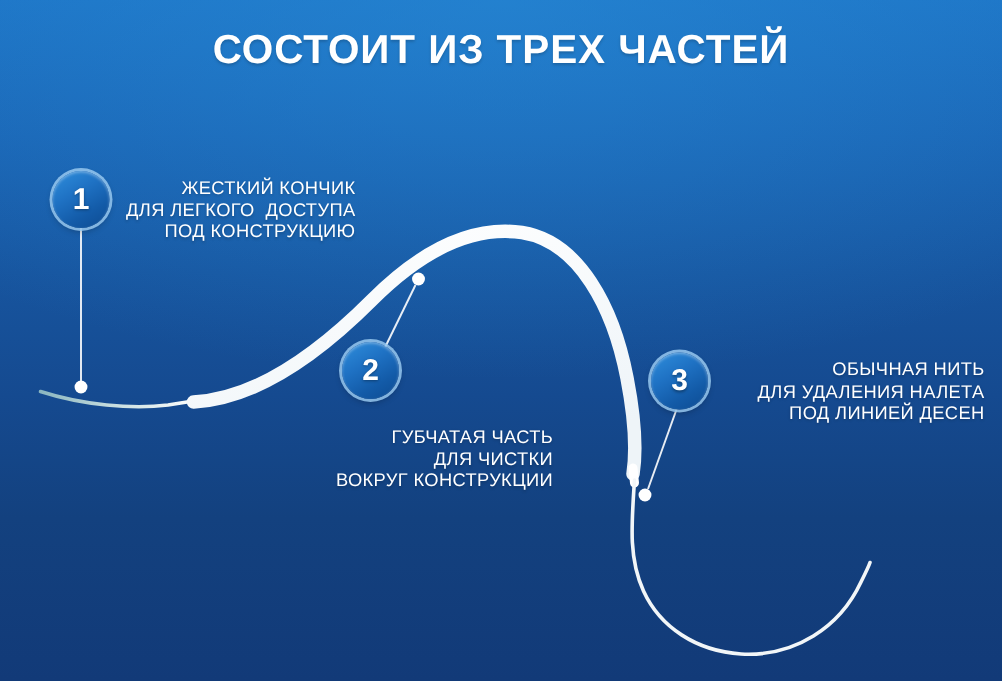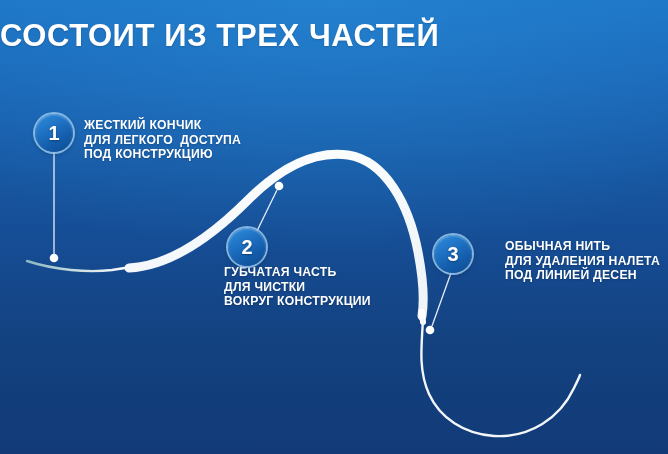--- a/index.html
+++ b/index.html
@@ -19,23 +19,23 @@
       linear-gradient(180deg, #1d73c5 0%, #1a64b4 20%, #17559f 40%, #154a90 58%, #13417f 76%, #123a78 100%);
     -webkit-font-smoothing: antialiased;
   }
 
   
   .title {
     position: absolute;
     left: 0;
     right: 0;
     top: 18px;
-    text-align: left;
+    text-align: center;
     color: #ffffff;
-    font-size: 31px;
+    font-size: 27px;
     font-weight: bold;
     letter-spacing: 0.6px;
     white-space: nowrap;
     text-shadow: 0 1px 2px rgba(0,0,0,0.18);
   }
 
   
   .floss-svg {
     position: absolute;
     left: 0;
@@ -69,26 +69,27 @@
     font-weight: bold;
     line-height: 1;
     text-shadow: 0 1px 2px rgba(0,0,0,0.35);
     user-select: none;
   }
 
   .ctext {
     position: absolute;
     color: #ffffff;
     font-size: 12.2px;
-    font-weight: bold;
+    font-weight: normal;
     line-height: 14.6px;
     letter-spacing: 0.25px;
     white-space: pre;
     text-shadow: 0 1px 2px rgba(0,0,0,0.22);
     z-index: 4;
+    text-align: right;
   }
 
   
   .leader-svg {
     position: absolute;
     left: 0;
     top: 0;
     width: 668px;
     height: 454px;
     pointer-events: none;
@@ -150,21 +151,21 @@
     </div>
     <div class="ctext" style="left:84px; top:118px;">ЖЕСТКИЙ КОНЧИК
 ДЛЯ ЛЕГКОГО  ДОСТУПА
 ПОД КОНСТРУКЦИЮ</div>
   </div>
 
   <div class="callout">
     <div class="badge" style="left:228px; top:228px;">
       <span>2</span>
     </div>
-    <div class="ctext" style="left:224px; top:265px;">ГУБЧАТАЯ ЧАСТЬ
+    <div class="ctext" style="left:224px; top:284px;">ГУБЧАТАЯ ЧАСТЬ
 ДЛЯ ЧИСТКИ
 ВОКРУГ КОНСТРУКЦИИ</div>
   </div>
 
   <div class="callout">
     <div class="badge" style="left:434px; top:235px;">
       <span>3</span>
     </div>
     <div class="ctext" style="left:505px; top:239px;">ОБЫЧНАЯ НИТЬ
 ДЛЯ УДАЛЕНИЯ НАЛЕТА

